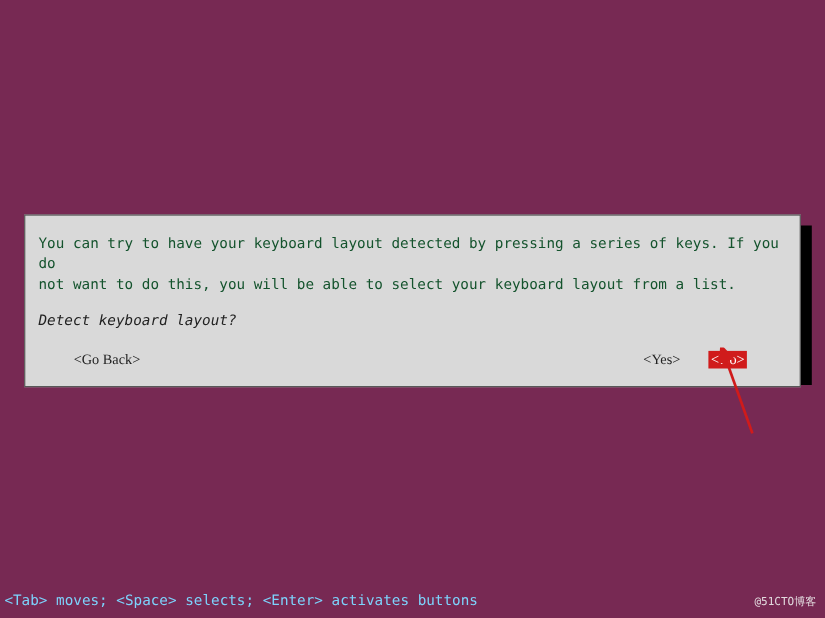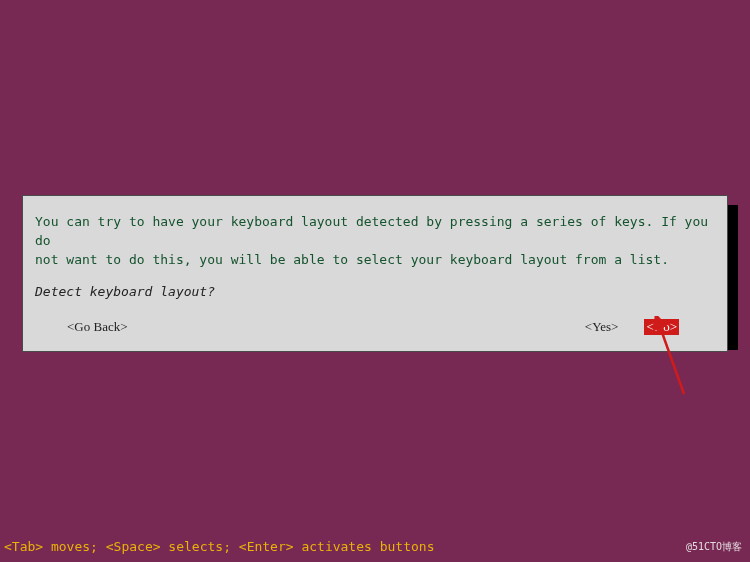--- a/index.html
+++ b/index.html
@@ -77,21 +77,21 @@
     background: #d01b1b;
     color: #fff;
     padding: 0 2px;
   }
   .left-pad { margin-left: 30px; }
   .hint-bar {
     position: absolute;
     left: 0;
     bottom: 8px;
     width: 100%;
-    color: #eab308;
+    color: #7dd3fc;
     font-size: 13px;
     padding-left: 4px;
   }
   .watermark {
     position: absolute;
     right: 8px;
     bottom: 8px;
     color: #eee;
     font-size: 10px;
     opacity: 0.9;

